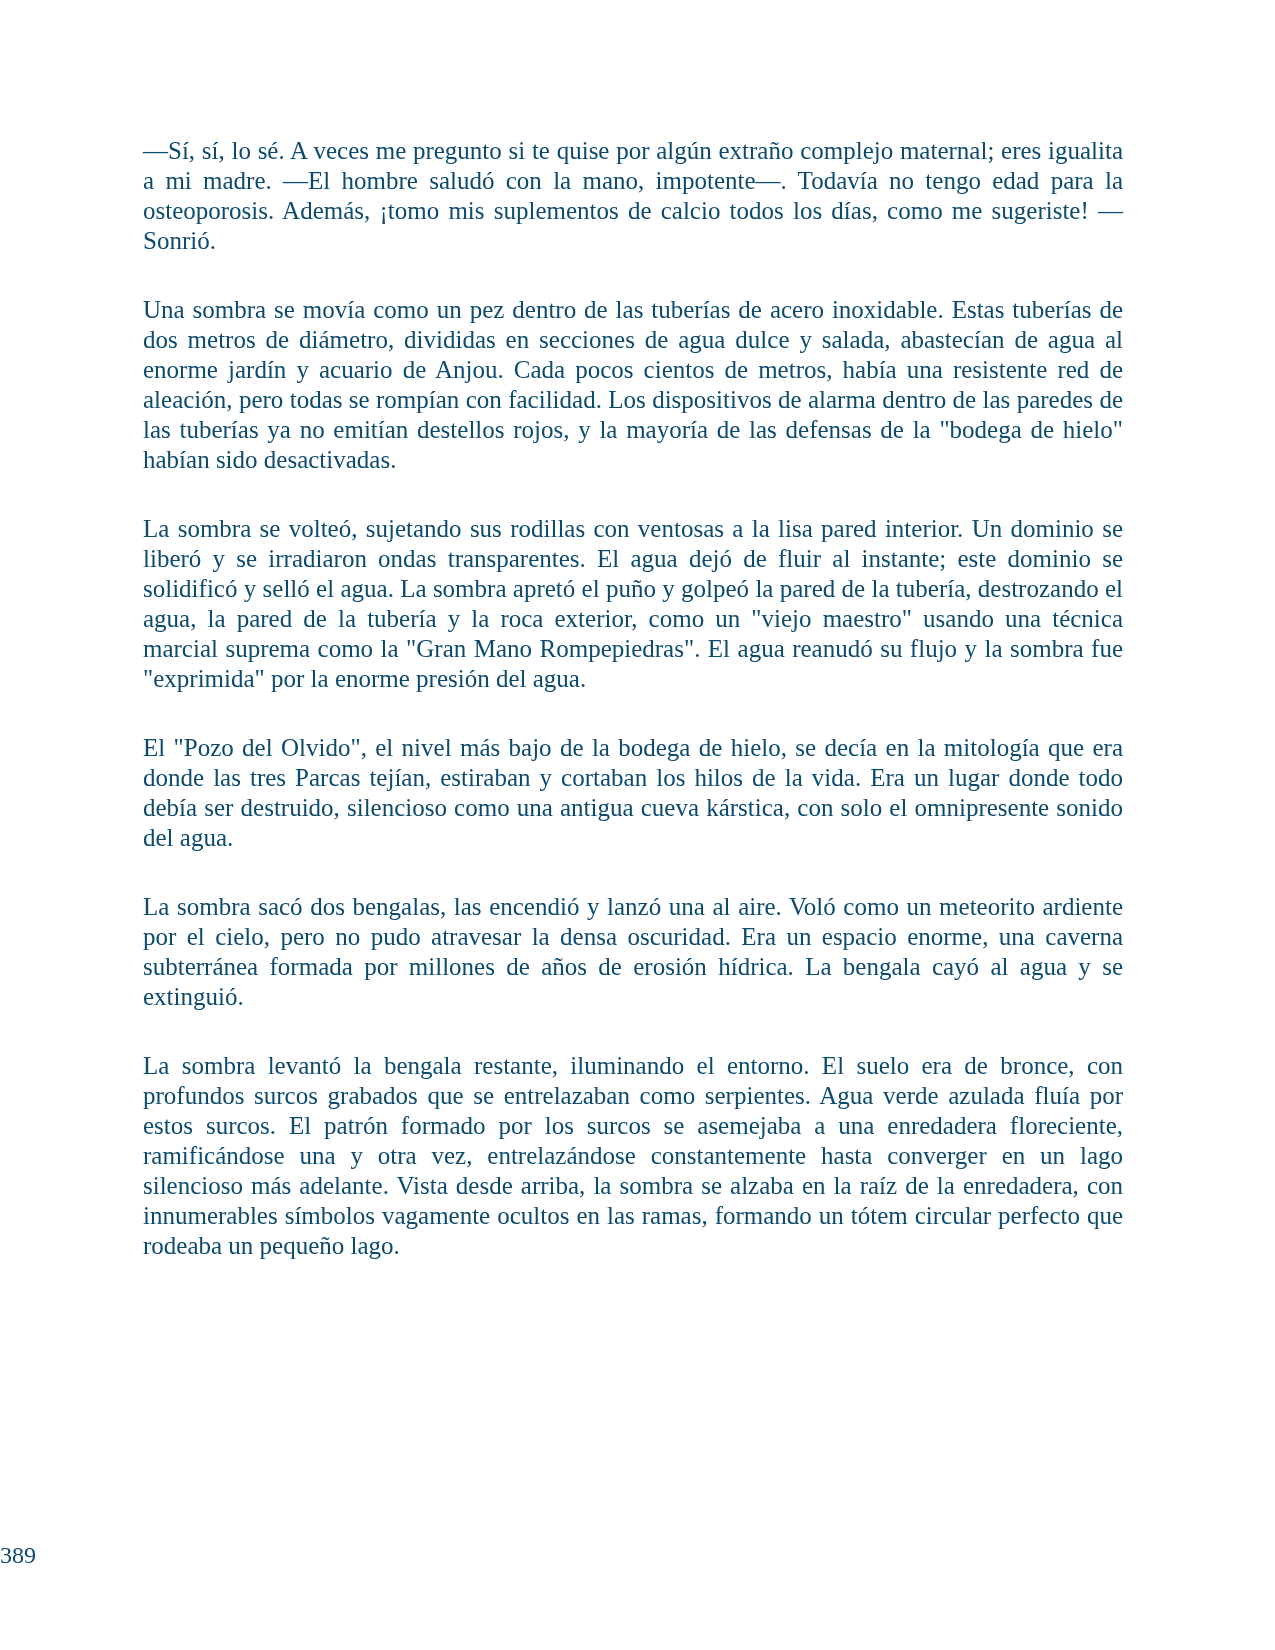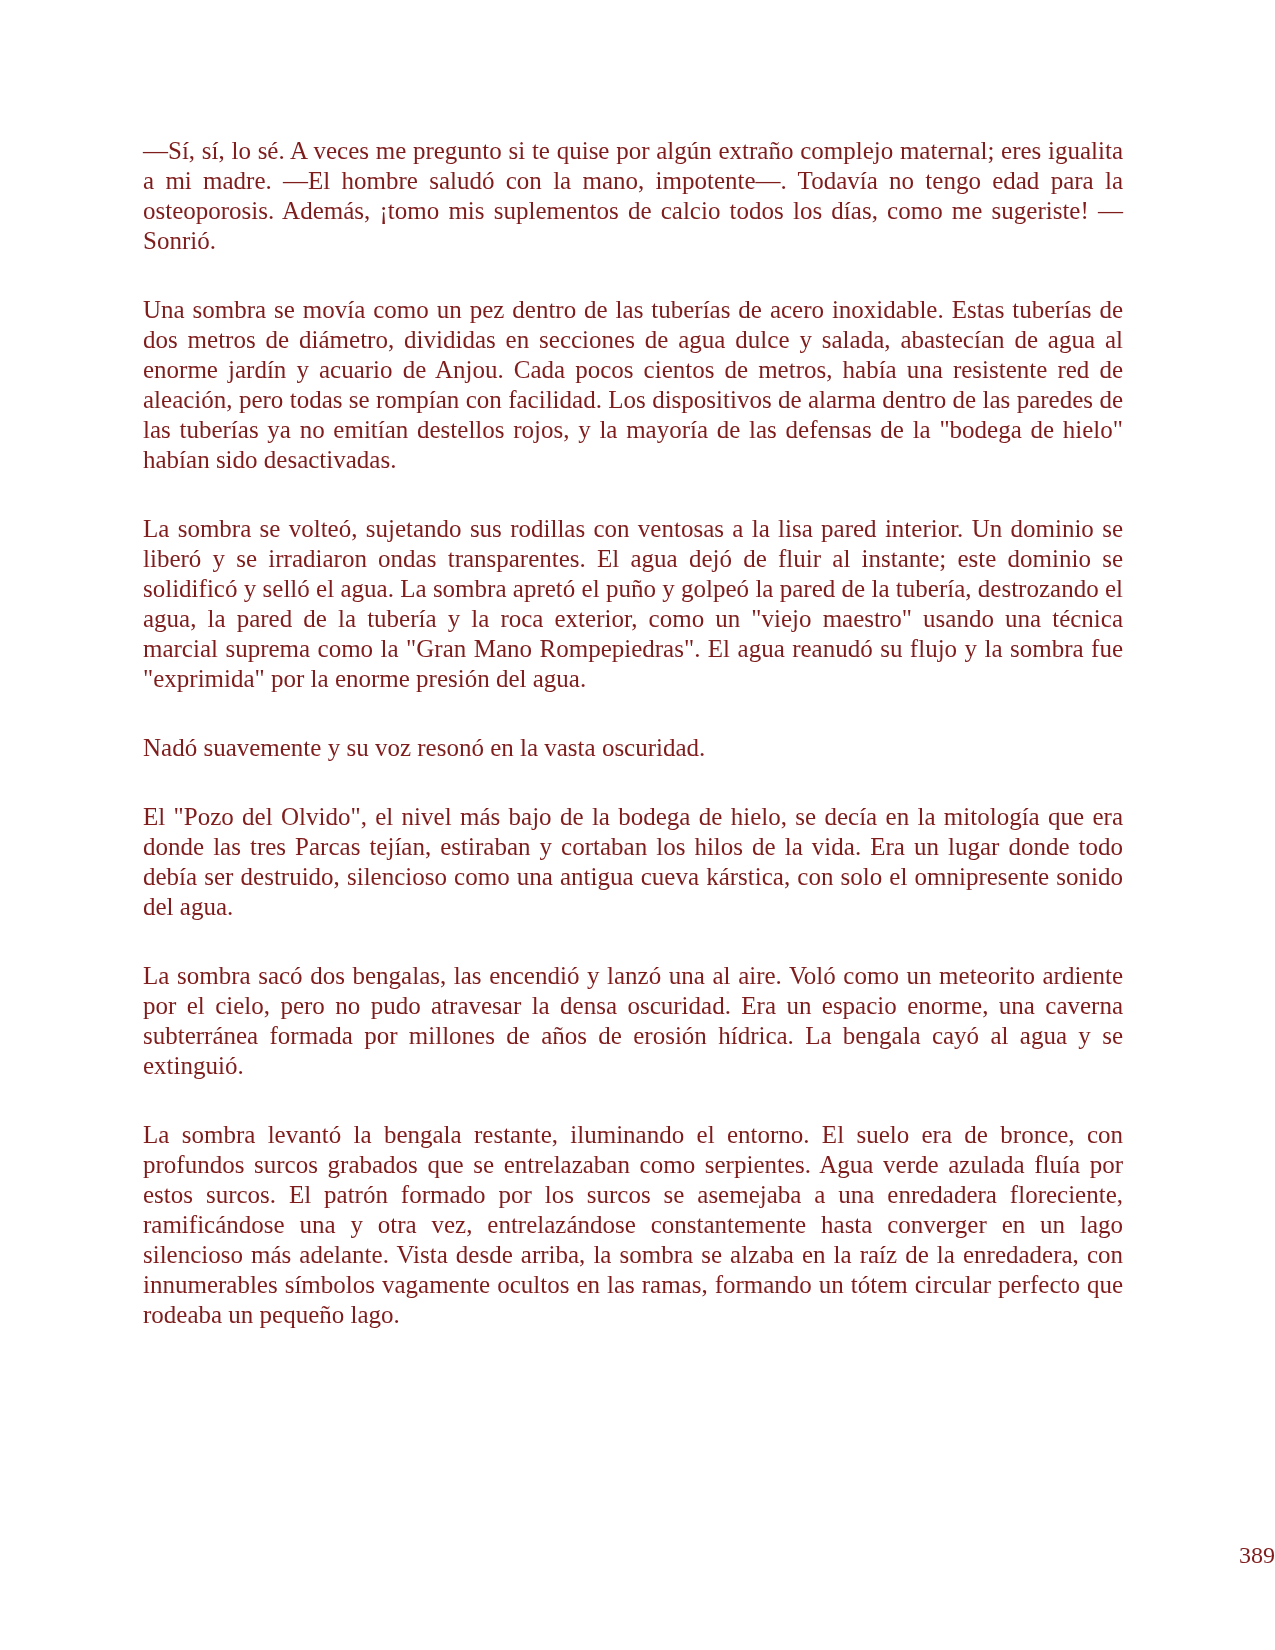--- a/index.html
+++ b/index.html
@@ -6,21 +6,21 @@
     margin: 0;
     padding: 0;
     background: #ffffff;
   }
   .page {
     position: relative;
     width: 1275px;
     height: 1650px;
     background: #ffffff;
     font-family: "Liberation Serif", serif;
-    color: #7f1d1d;
+    color: #0c4a6e;
     overflow: hidden;
   }
   .content {
     position: absolute;
     left: 143px;
     top: 136px;
     width: 980px;
   }
   .content p {
     margin: 0 0 39px 0;
@@ -29,33 +29,32 @@
     text-align: justify;
     text-justify: inter-word;
   }
   .content p.scene-break {
   }
   .page-number {
     position: absolute;
     left: 0;
     top: 1540px;
     width: 100%;
-    text-align: right;
+    text-align: left;
     font-size: 24px;
     line-height: 30px;
   }
 </style>
 </head>
 <body>
 
 <div class="page">
   <div class="content">
     <p>—Sí, sí, lo sé. A veces me pregunto si te quise por algún extraño complejo maternal; eres igualita a mi madre. —El hombre saludó con la mano, impotente—. Todavía no tengo edad para la osteoporosis. Además, ¡tomo mis suplementos de calcio todos los días, como me sugeriste! — Sonrió.</p>
     <p class="scene-break">Una sombra se movía como un pez dentro de las tuberías de acero inoxidable. Estas tuberías de dos metros de diámetro, divididas en secciones de agua dulce y salada, abastecían de agua al enorme jardín y acuario de Anjou. Cada pocos cientos de metros, había una resistente red de aleación, pero todas se rompían con facilidad. Los dispositivos de alarma dentro de las paredes de las tuberías ya no emitían destellos rojos, y la mayoría de las defensas de la "bodega de hielo" habían sido desactivadas.</p>
     <p>La sombra se volteó, sujetando sus rodillas con ventosas a la lisa pared interior. Un dominio se liberó y se irradiaron ondas transparentes. El agua dejó de fluir al instante; este dominio se solidificó y selló el agua. La sombra apretó el puño y golpeó la pared de la tubería, destrozando el agua, la pared de la tubería y la roca exterior, como un "viejo maestro" usando una técnica marcial suprema como la "Gran Mano Rompepiedras". El agua reanudó su flujo y la sombra fue "exprimida" por la enorme presión del agua.</p>
-    <p>Nadó suavemente y su voz resonó en la vasta oscuridad.</p>
     <p>El "Pozo del Olvido", el nivel más bajo de la bodega de hielo, se decía en la mitología que era donde las tres Parcas tejían, estiraban y cortaban los hilos de la vida. Era un lugar donde todo debía ser destruido, silencioso como una antigua cueva kárstica, con solo el omnipresente sonido del agua.</p>
     <p>La sombra sacó dos bengalas, las encendió y lanzó una al aire. Voló como un meteorito ardiente por el cielo, pero no pudo atravesar la densa oscuridad. Era un espacio enorme, una caverna subterránea formada por millones de años de erosión hídrica. La bengala cayó al agua y se extinguió.</p>
     <p>La sombra levantó la bengala restante, iluminando el entorno. El suelo era de bronce, con profundos surcos grabados que se entrelazaban como serpientes. Agua verde azulada fluía por estos surcos. El patrón formado por los surcos se asemejaba a una enredadera floreciente, ramificándose una y otra vez, entrelazándose constantemente hasta converger en un lago silencioso más adelante. Vista desde arriba, la sombra se alzaba en la raíz de la enredadera, con innumerables símbolos vagamente ocultos en las ramas, formando un tótem circular perfecto que rodeaba un pequeño lago.</p>
   </div>
 
   <div class="page-number">389</div>
 </div>
 
 </body></html>

